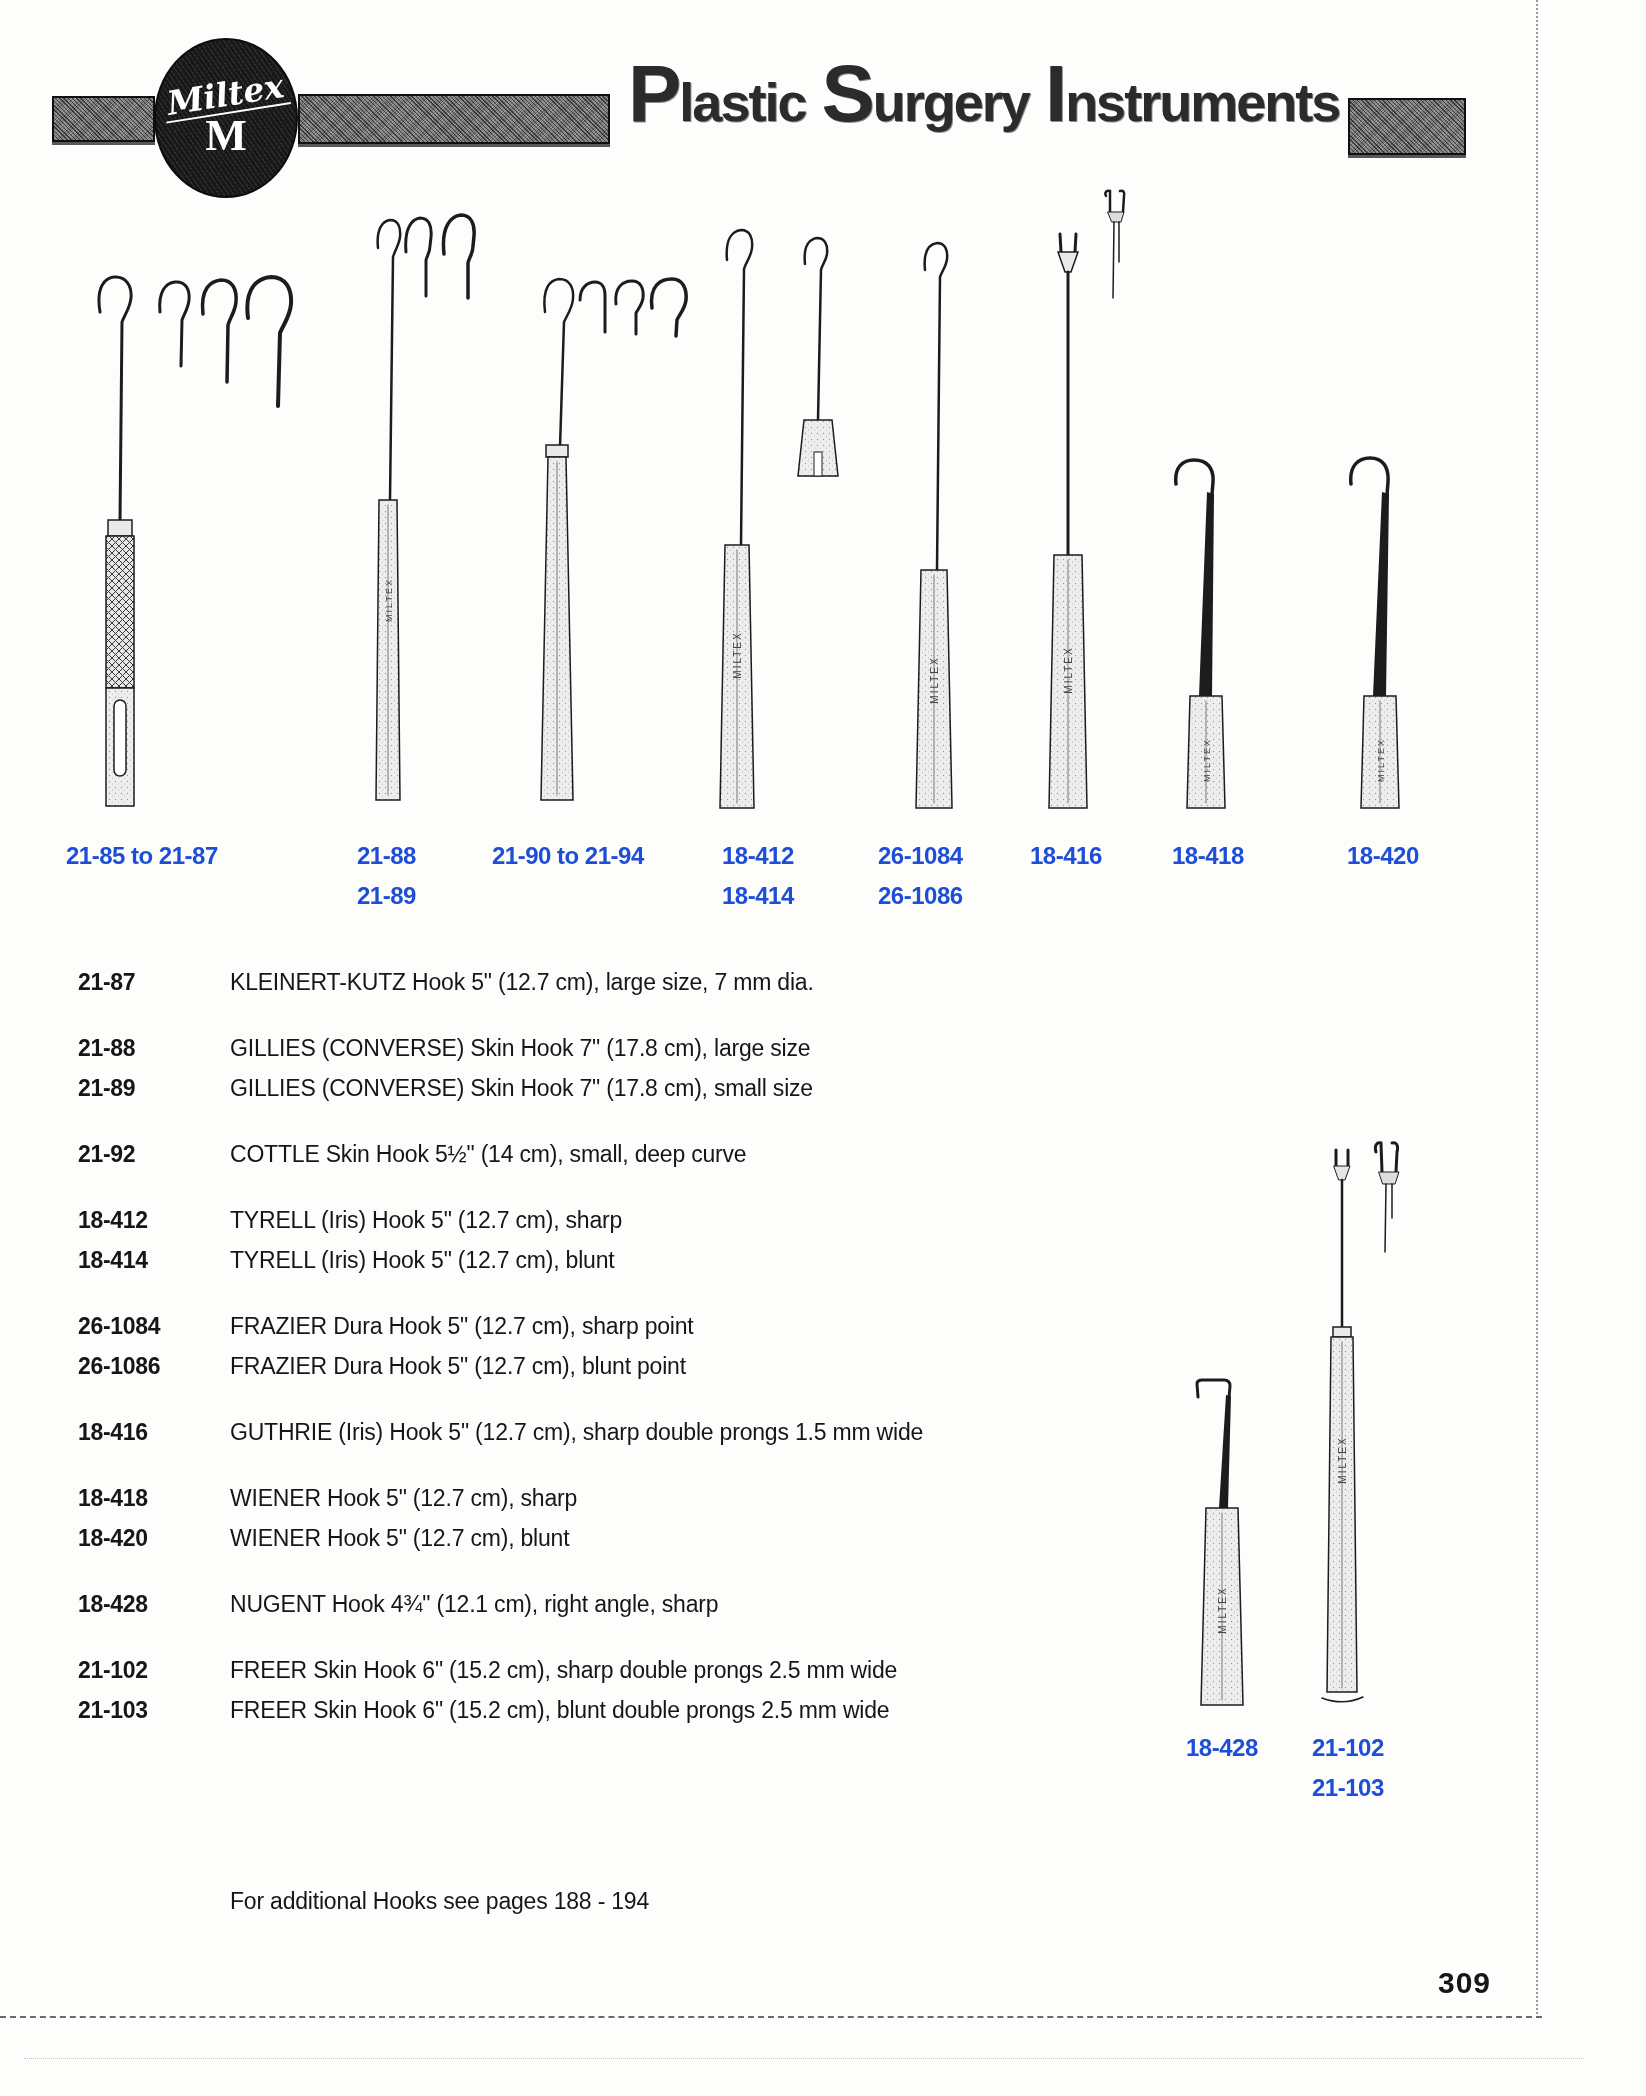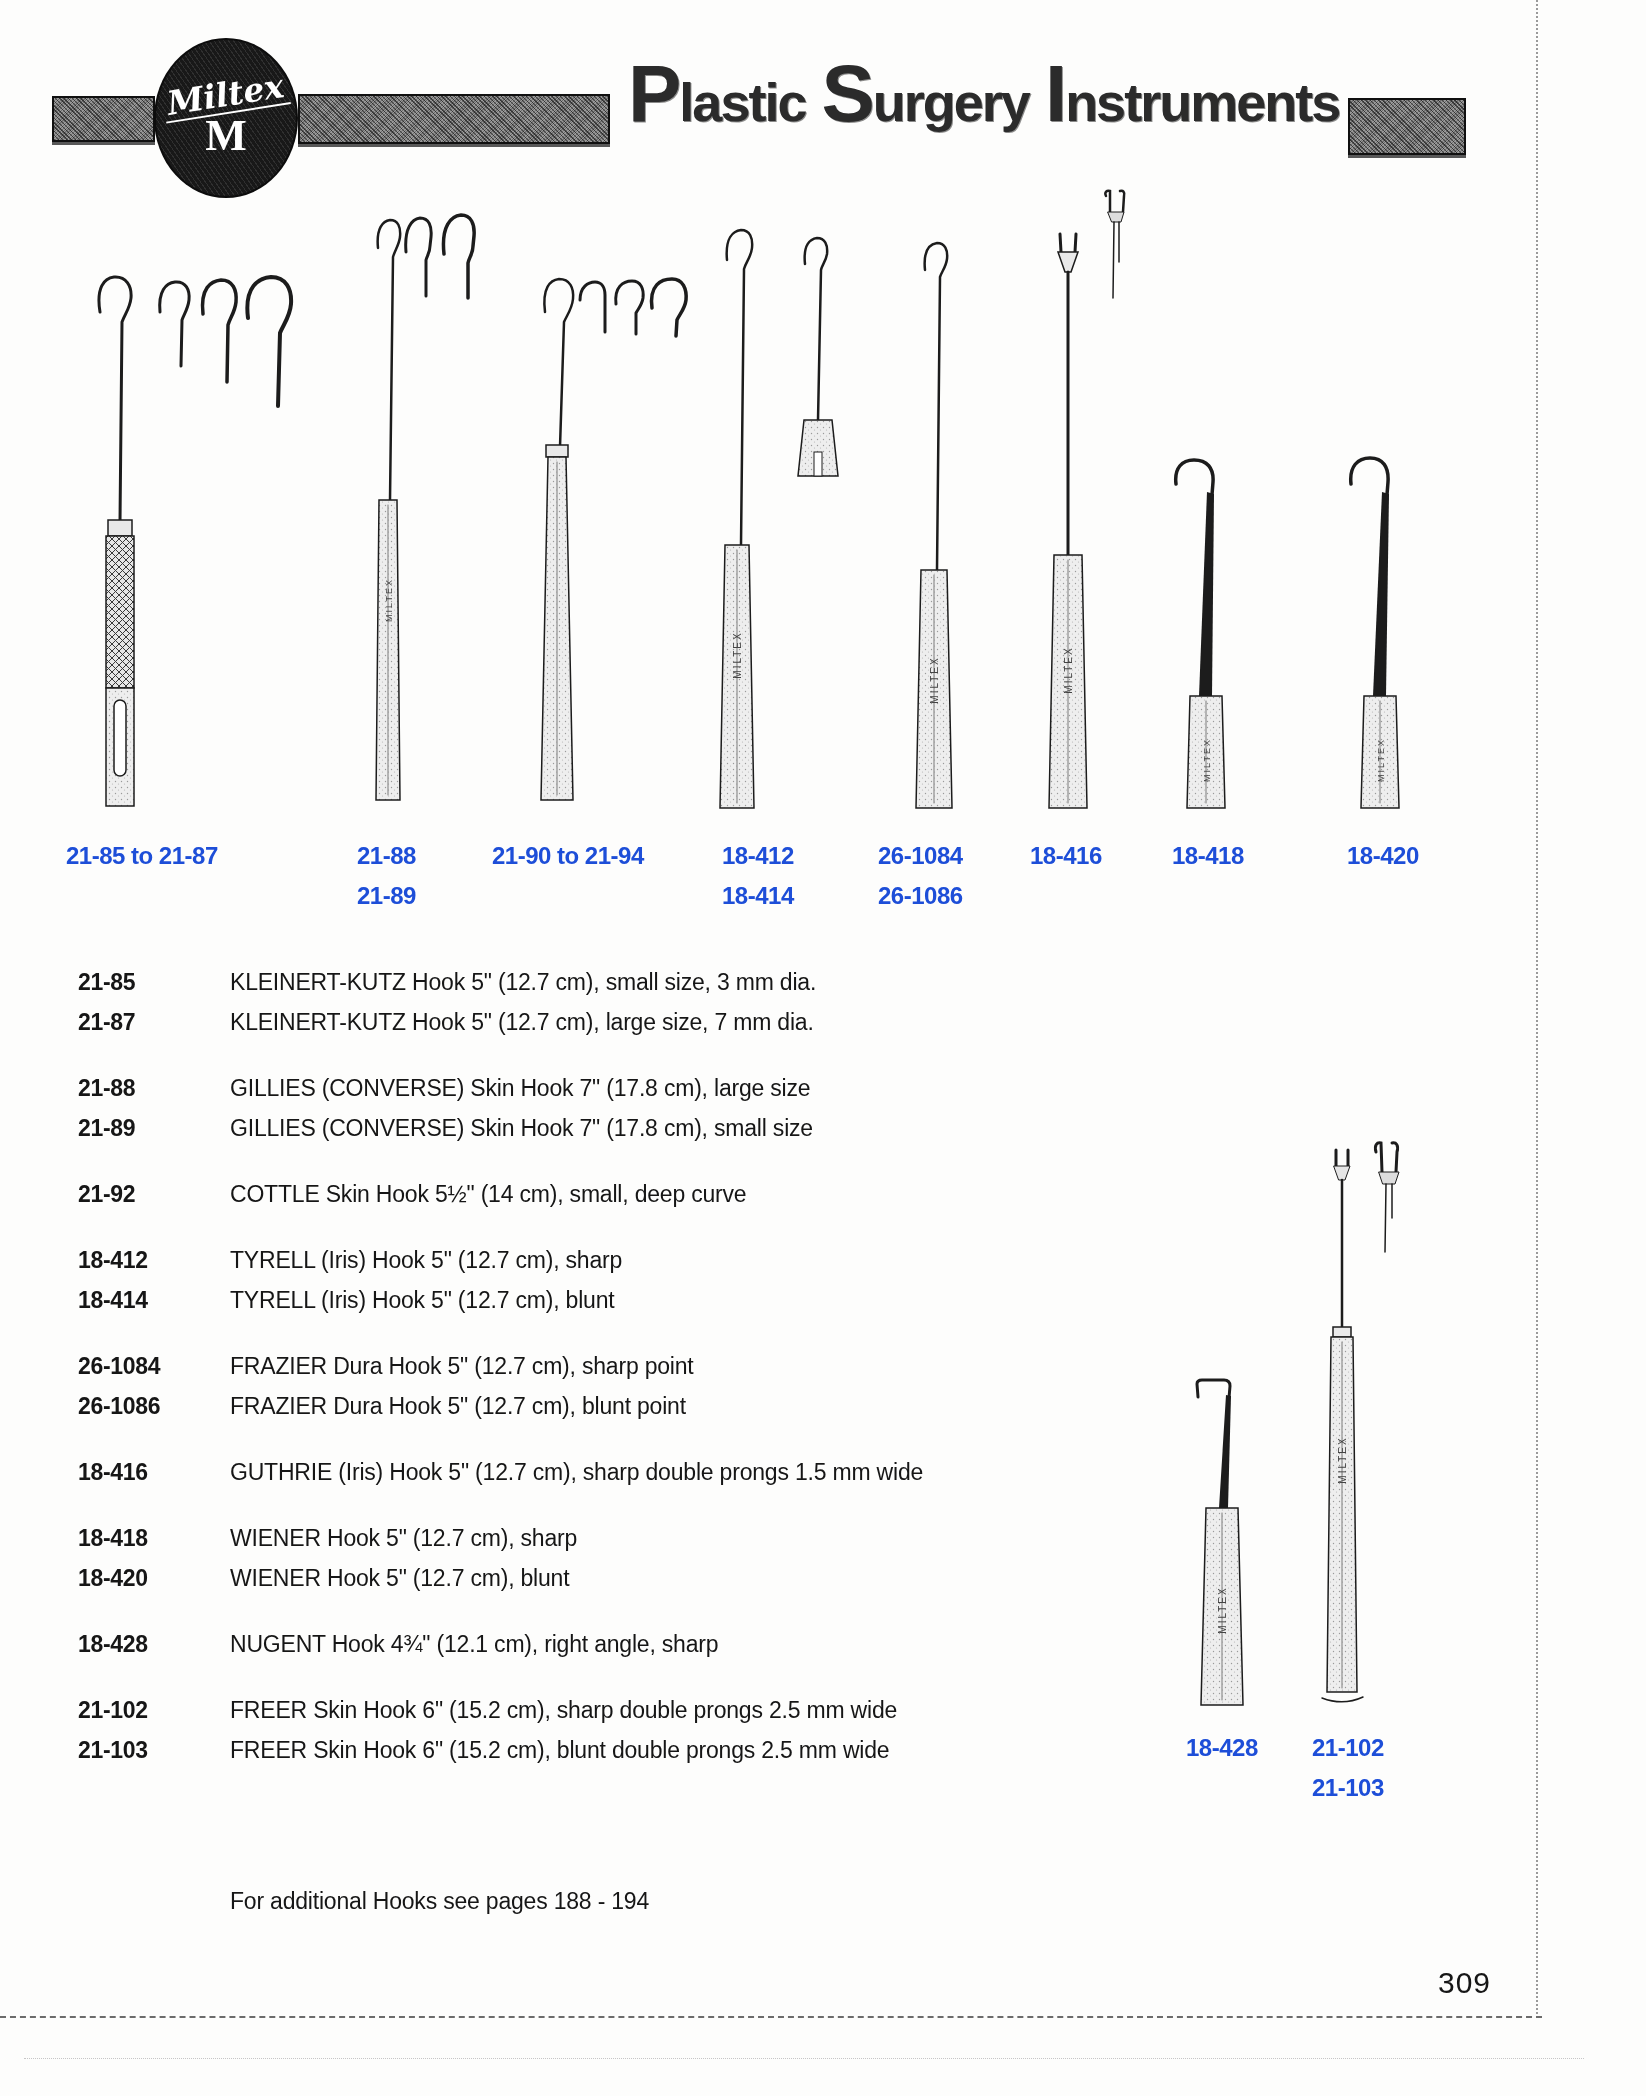--- a/index.html
+++ b/index.html
@@ -66,21 +66,21 @@
   .cat-group{margin-bottom:26px;}
   .cat-row{display:flex;height:40px;align-items:center;}
   .cat-code{width:152px;font-weight:bold;font-size:23px;letter-spacing:-0.3px;}
   .cat-desc{font-size:23px;letter-spacing:-0.2px;}
   .footer-note{
     position:absolute;left:230px;top:1888px;
     font-size:23px;letter-spacing:-0.2px;
   }
   .page-number{
     position:absolute;left:1438px;top:1966px;
-    font-size:30px;font-weight:400;letter-spacing:1px;
+    font-size:30px;font-weight:700;letter-spacing:1px;
   }
   
   .v-rule{position:absolute;left:1536px;top:0;height:2018px;border-left:2px dotted #9a9a9a;}
   .h-rule{position:absolute;left:0;top:2016px;width:1542px;border-top:2px dashed #6b6b6b;}
   .h-speck{position:absolute;left:24px;top:2058px;width:1560px;border-top:1px dotted #c6c6c6;}
   svg{position:absolute;}
   .fig-top{left:0;top:160px;}
   .fig-right{left:1130px;top:1100px;}
 </style>
 </head>
@@ -224,24 +224,20 @@
     <div>18-418</div>
   </div>
   <div class="fig-label" style="left:1347px;top:836px">
     <div>18-420</div>
   </div>
 
   <div class="catalog">
 
     <div class="cat-group">
       <div class="cat-row">
-        <span class="cat-code">21-85</span>
-        <span class="cat-desc">KLEINERT-KUTZ Hook 5" (12.7 cm), small size, 3 mm dia.</span>
-      </div>
-      <div class="cat-row">
         <span class="cat-code">21-87</span>
         <span class="cat-desc">KLEINERT-KUTZ Hook 5" (12.7 cm), large size, 7 mm dia.</span>
       </div>
     </div>
 
     <div class="cat-group">
       <div class="cat-row">
         <span class="cat-code">21-88</span>
         <span class="cat-desc">GILLIES (CONVERSE) Skin Hook 7" (17.8 cm), large size</span>
       </div>

